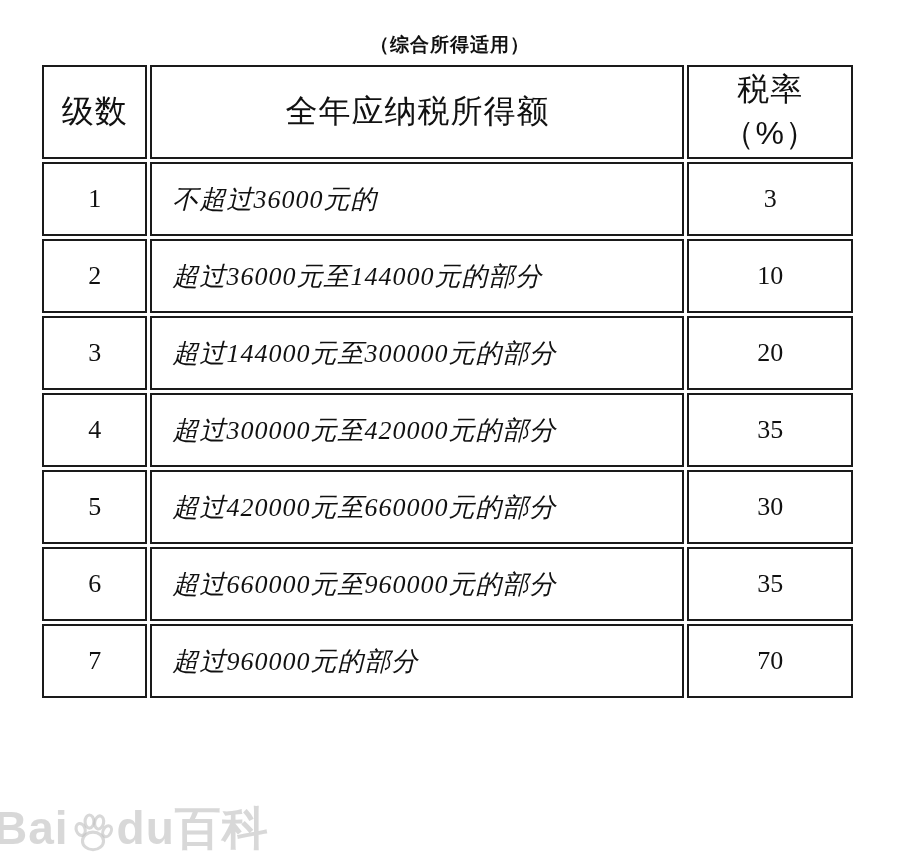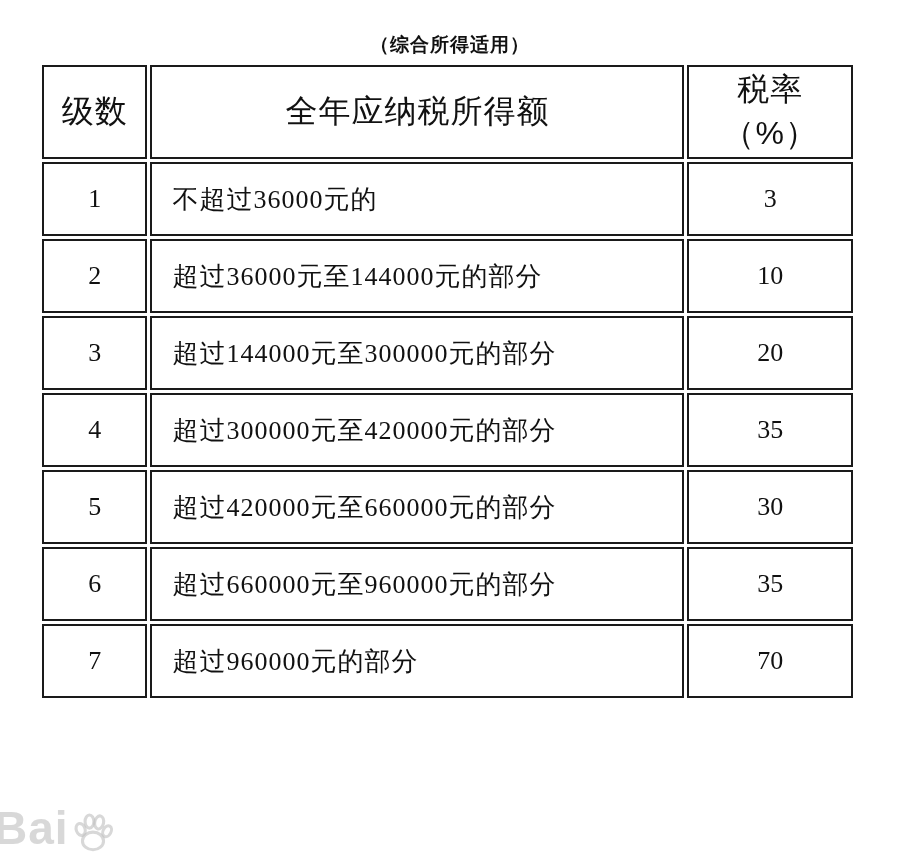--- a/index.html
+++ b/index.html
@@ -63,21 +63,21 @@
     letter-spacing:1px;
   }
   .tax-table td{
     height:74px;
     font-size:26px;
   }
   col.col-level{width:105px;}
   col.col-income{width:532px;}
   col.col-rate{width:165px;}
   td.c-level{text-align:center;}
-  td.c-income{text-align:left;padding-left:20px;letter-spacing:1px;}
+  td.c-income{text-align:left;padding-left:20px;letter-spacing:1px;font-style:italic;}
   td.c-rate{text-align:center;}
   .watermark{
     position:absolute;
     left:-6px;
     bottom:6px;
     display:flex;
     align-items:flex-end;
     font-family:"Liberation Sans","DejaVu Sans",sans-serif;
     font-weight:bold;
     font-size:46px;
@@ -156,15 +156,16 @@
     <span>Bai</span>
     <svg class="paw" width="44" height="44" viewBox="0 0 100 100">
       <g fill="none" stroke="rgba(178,178,178,0.6)" stroke-width="7">
         <ellipse cx="50" cy="68" rx="24" ry="20"></ellipse>
         <ellipse cx="22" cy="42" rx="10" ry="14" transform="rotate(-20 22 42)"></ellipse>
         <ellipse cx="42" cy="24" rx="10" ry="15"></ellipse>
         <ellipse cx="64" cy="26" rx="10" ry="15" transform="rotate(12 64 26)"></ellipse>
         <ellipse cx="82" cy="46" rx="9" ry="13" transform="rotate(28 82 46)"></ellipse>
       </g>
     </svg>
+    <span>du百科</span>
   </div>
 
 </div>
 
 </body></html>

